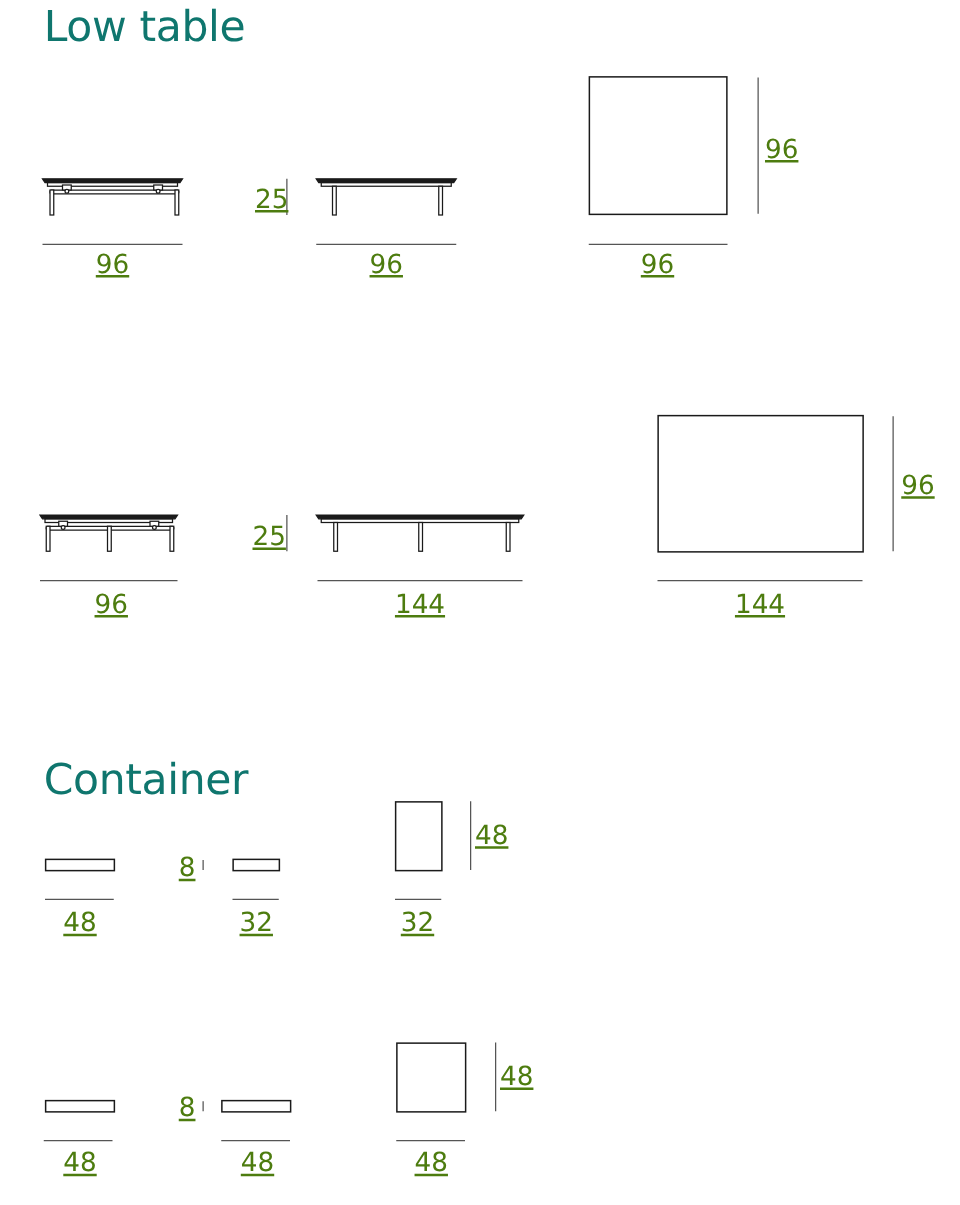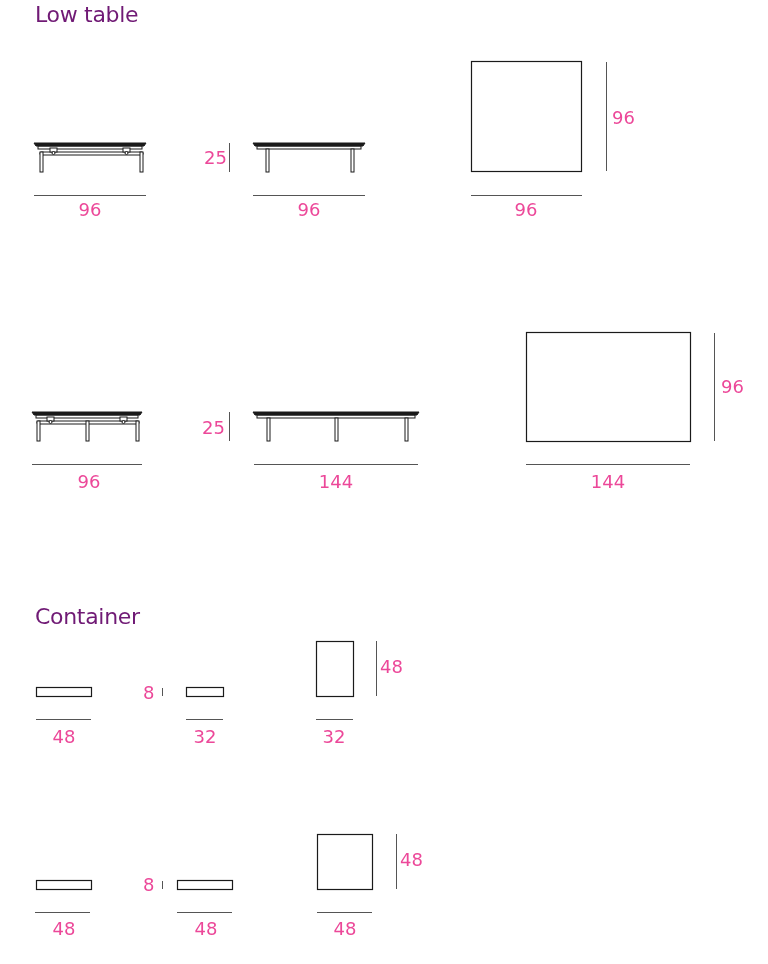--- a/index.html
+++ b/index.html
@@ -1,20 +1,20 @@
 <!DOCTYPE html>
 <html><head>
 <meta charset="utf-8">
 <style>
   html, body { margin: 0; padding: 0; background: #ffffff; }
   body { width: 768px; height: 964px; position: relative; overflow: hidden;
          font-family: "DejaVu Sans", sans-serif; color: #111; }
-  .title { position: absolute; font-size: 22px; font-weight: 400; letter-spacing: -0.3px; color: #701a75; }
+  .title { position: absolute; font-size: 34px; font-weight: 400; letter-spacing: -0.3px; color: #0f766e; }
   svg.drawing { position: absolute; left: 0; top: 0; }
-  .lbl { position: absolute; font-size: 18px; color: #ec4899; line-height: 1; transform: translateX(-50%); white-space: nowrap; }
+  .lbl { position: absolute; font-size: 21px; color: #4d7c0f; line-height: 1; transform: translateX(-50%); white-space: nowrap; text-decoration: underline; }
   .lbl.v { transform: none; }
 </style>
 </head>
 <body>
 
 <div class="title" style="left:35px; top:2px;">Low table</div>
 <div class="title" style="left:35px; top:604px;">Container</div>
 
 <svg class="drawing" width="768" height="964" viewBox="0 0 768 964" id="drawing">
     <g>

